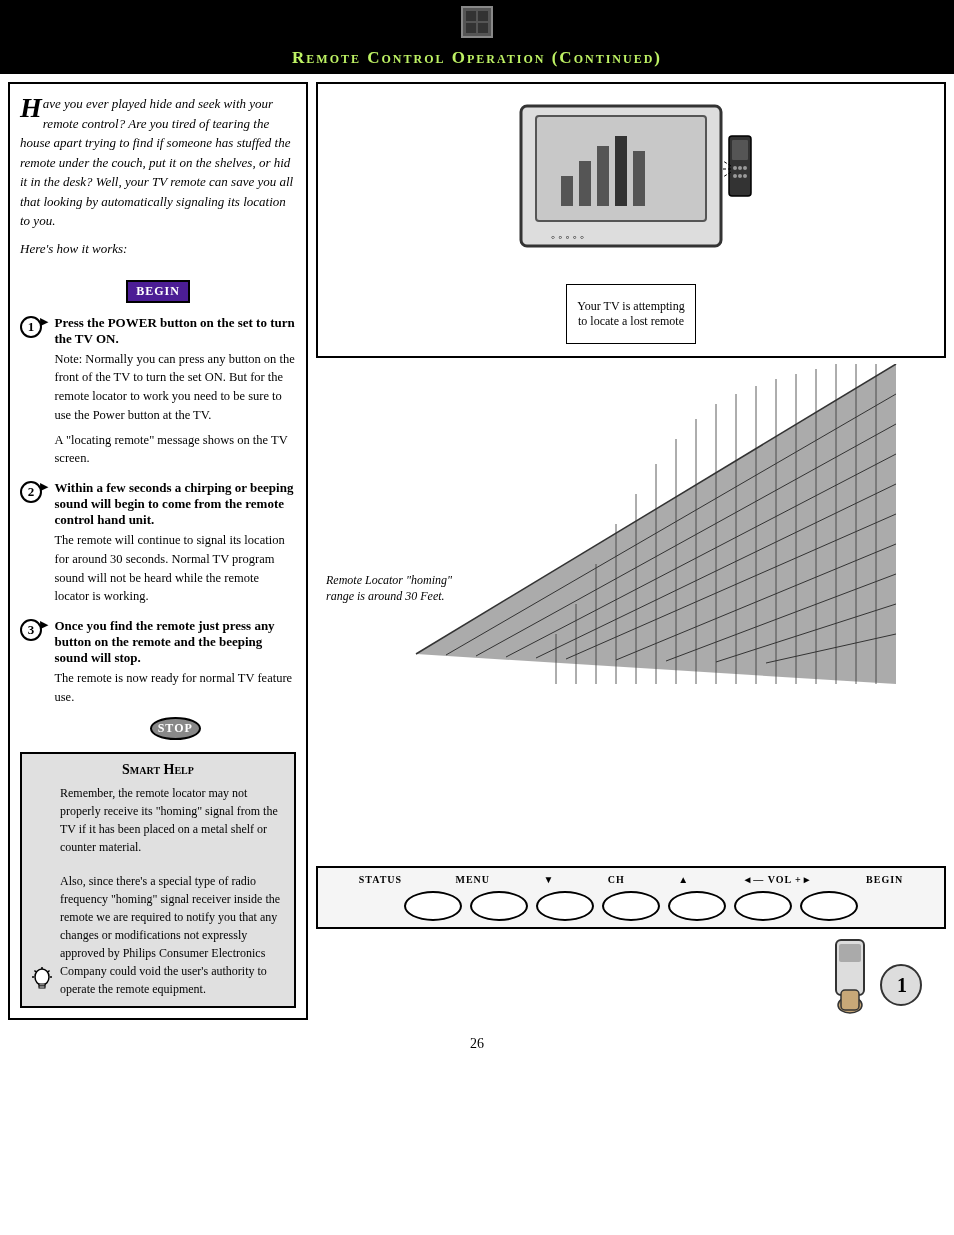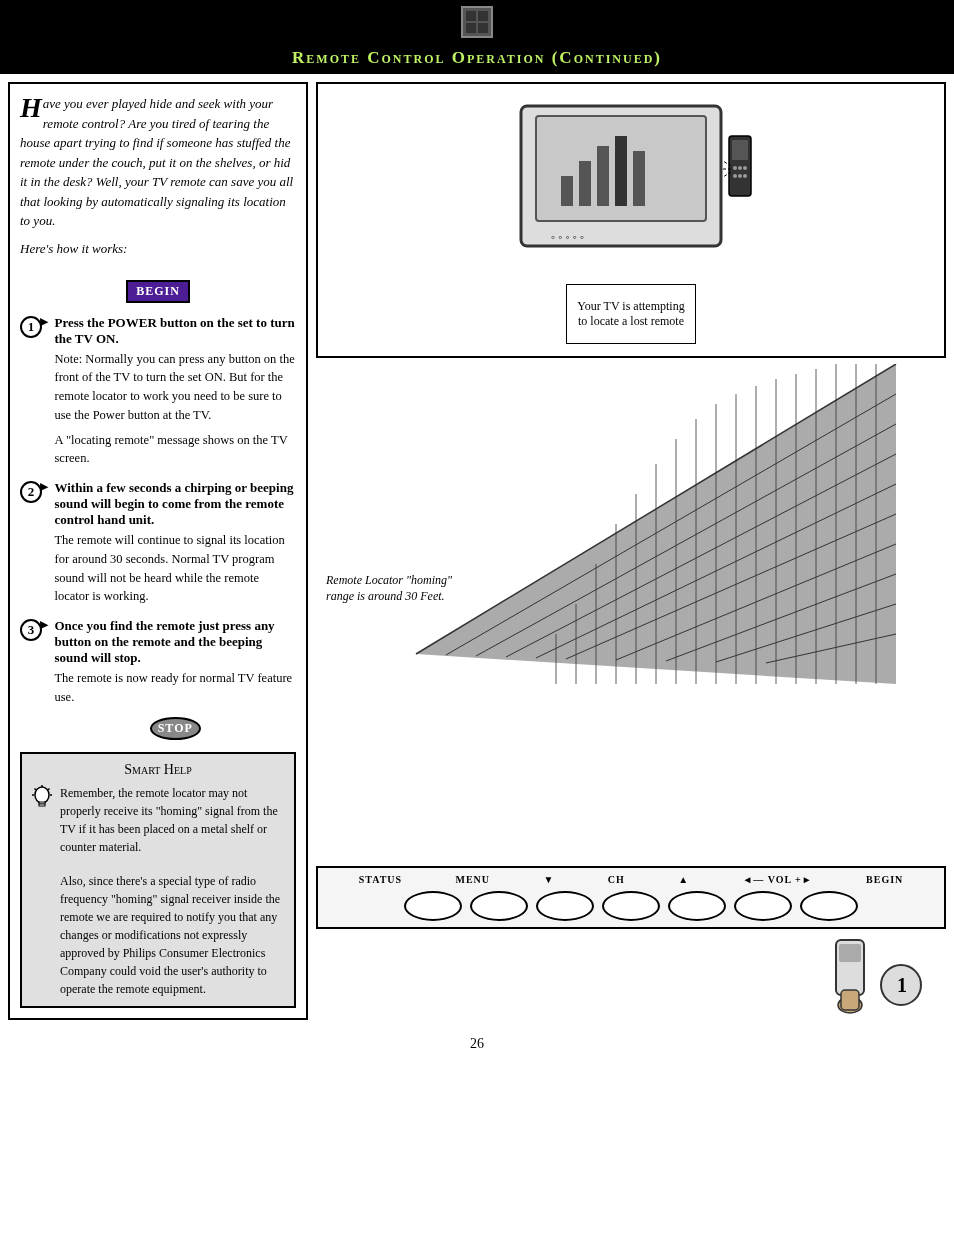--- a/index.html
+++ b/index.html
@@ -138,28 +138,28 @@
     
     .smart-help {
       background: #e0e0e0;
       border: 2px solid #000;
       padding: 8px;
       margin-top: 8px;
     }
     .smart-help-title {
       font-variant: small-caps;
       font-size: 14px;
-      font-weight: normal;
+      font-weight: bold;
       text-align: center;
       margin-bottom: 6px;
     }
     .smart-help-inner {
       display: flex;
       gap: 6px;
-      align-items: flex-start;
+      align-items: flex-end;
     }
     .lightbulb-icon {
       width: 24px;
       height: 32px;
       flex-shrink: 0;
     }
     .smart-help-text {
       font-size: 12px;
       line-height: 1.5;
     }

